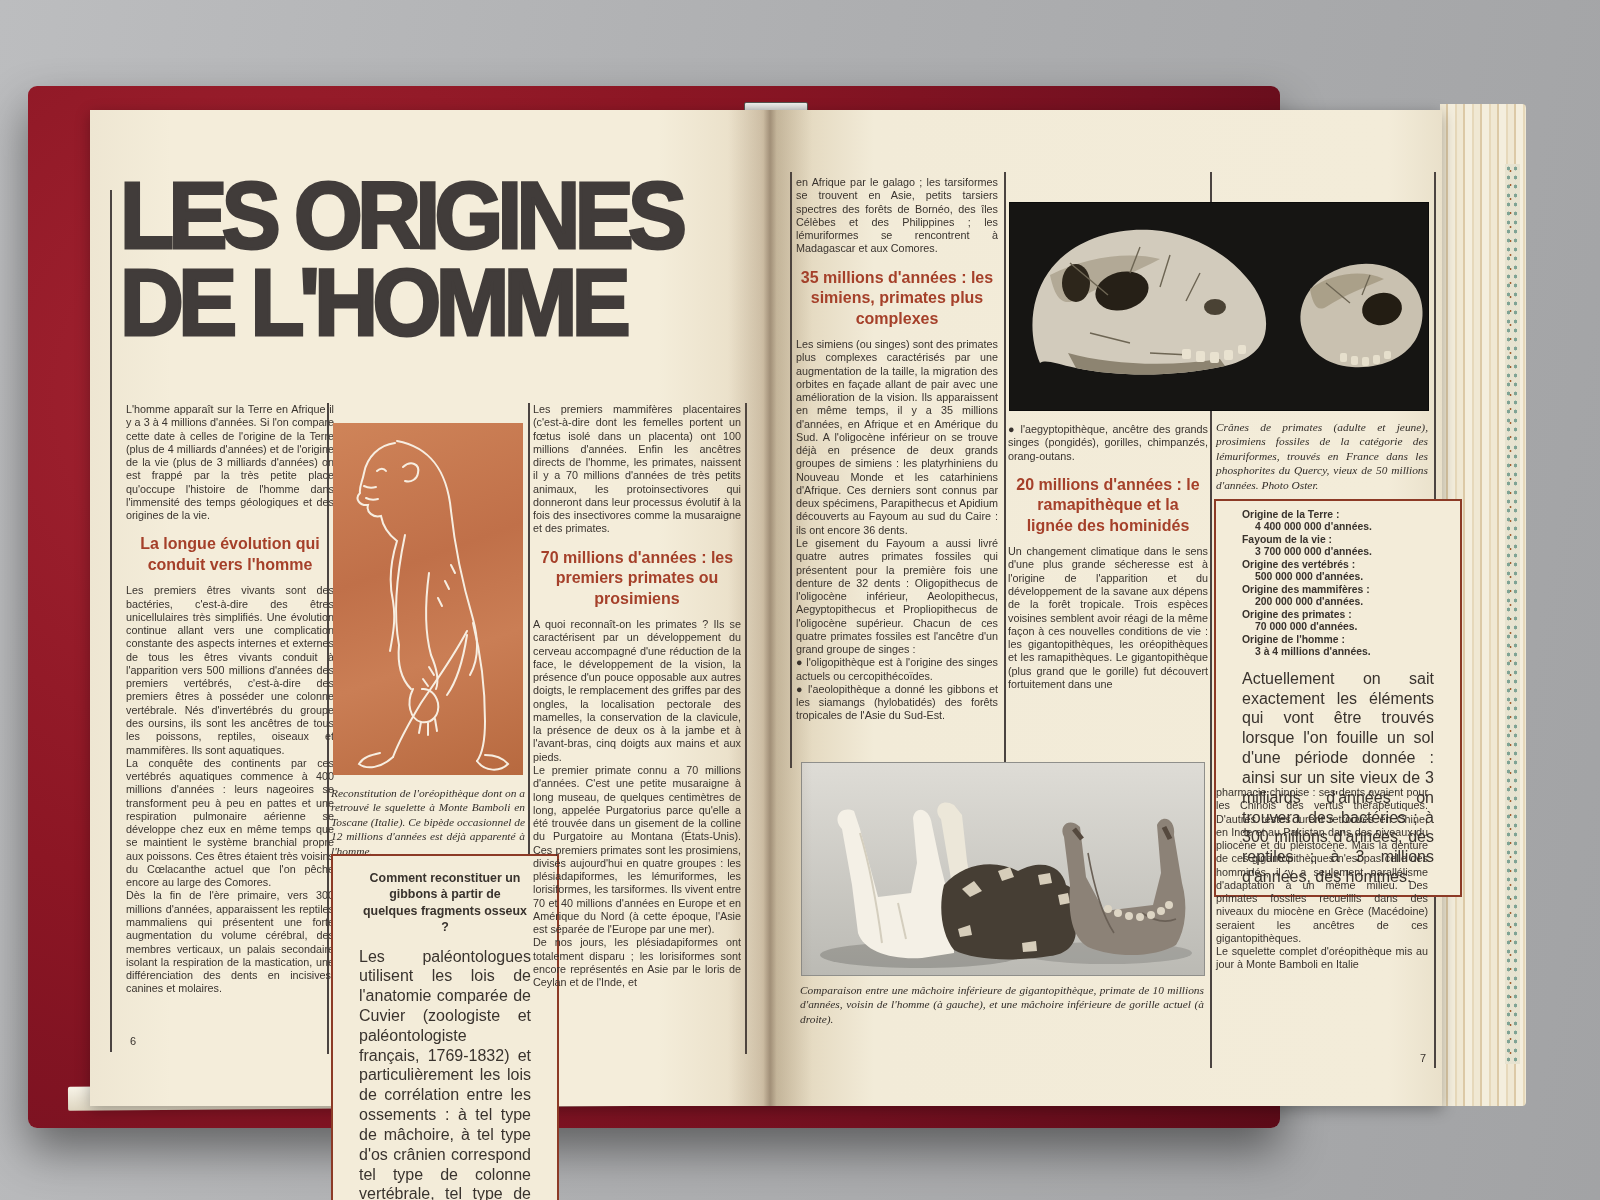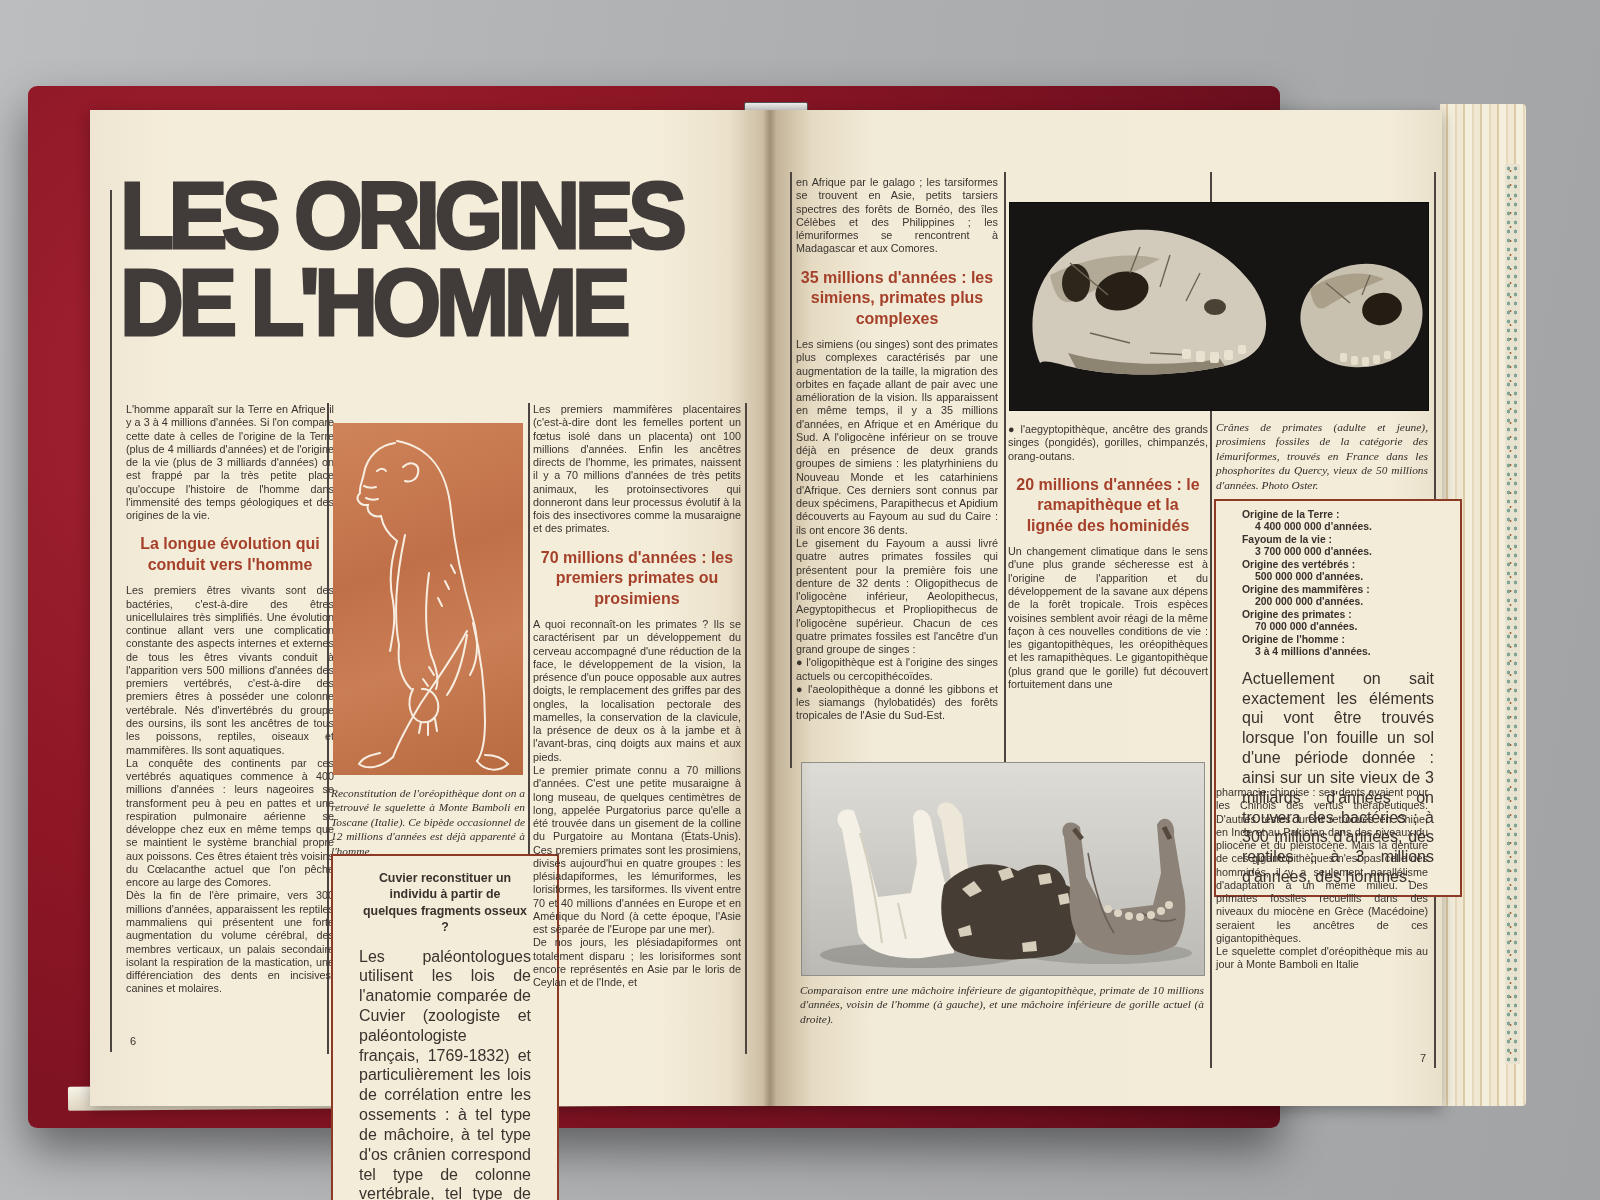--- a/index.html
+++ b/index.html
@@ -118,21 +118,21 @@
           <path d="M134 212 C130 238 124 258 114 272"></path>
           <path d="M105 175 L109 183 M112 158 L116 166 M118 142 L122 150"></path>
           <path d="M96 244 L101 252 M90 256 L95 263"></path>
         </g>
       </svg>
     </div>
 
     <div class="caption lp-caption">Reconstitution de l'oréopithèque dont on a retrouvé le squelette à Monte Bamboli en Toscane (Italie). Ce bipède occasionnel de 12 millions d'années est déjà apparenté à l'homme.</div>
 
     <div class="refbox lp-box">
-      <div class="box-heading">Cuvier reconstituer un individu à partir de quelques fragments osseux ?</div>
+      <div class="box-heading">Comment reconstituer un gibbons à partir de quelques fragments osseux ?</div>
       <div class="box-text">Les paléontologues utilisent les lois de l'anatomie comparée de Cuvier (zoologiste et paléontologiste français, 1769-1832) et particulièrement les lois de corrélation entre les ossements : à tel type de mâchoire, à tel type d'os crânien correspond tel type de colonne vertébrale, tel type de bassin, etc.</div>
     </div>
 
     <div class="bodycol lp-col3">
       <p>Les premiers mammifères placentaires (c'est-à-dire dont les femelles portent un fœtus isolé dans un placenta) ont 100 millions d'années. Enfin les ancêtres directs de l'homme, les primates, naissent il y a 70 millions d'années de très petits animaux, les protoinsectivores qui donneront dans leur processus évolutif à la fois des insectivores comme la musaraigne et des primates.</p>
       <div class="red-heading">70 millions d'années : les premiers primates ou prosimiens</div>
       <p>A quoi reconnaît-on les primates ? Ils se caractérisent par un développement du cerveau accompagné d'une réduction de la face, le développement de la vision, la présence d'un pouce opposable aux autres doigts, le remplacement des griffes par des ongles, la localisation pectorale des mamelles, la conservation de la clavicule, la présence de deux os à la jambe et à l'avant-bras, cinq doigts aux mains et aux pieds.</p>
       <p>Le premier primate connu a 70 millions d'années. C'est une petite musaraigne à long museau, de quelques centimètres de long, appelée Purgatorius parce qu'elle a été trouvée dans un gisement de la colline du Purgatoire au Montana (États-Unis). Ces premiers primates sont les prosimiens, divisés aujourd'hui en quatre groupes : les plésiadapiformes, les lémuriformes, les lorisiformes, les tarsiformes. Ils vivent entre 70 et 40 millions d'années en Europe et en Amérique du Nord (à cette époque, l'Asie est séparée de l'Europe par une mer).</p>
       <p>De nos jours, les plésiadapiformes ont totalement disparu ; les lorisiformes sont encore représentés en Asie par le loris de Ceylan et de l'Inde, et</p>
     </div>

